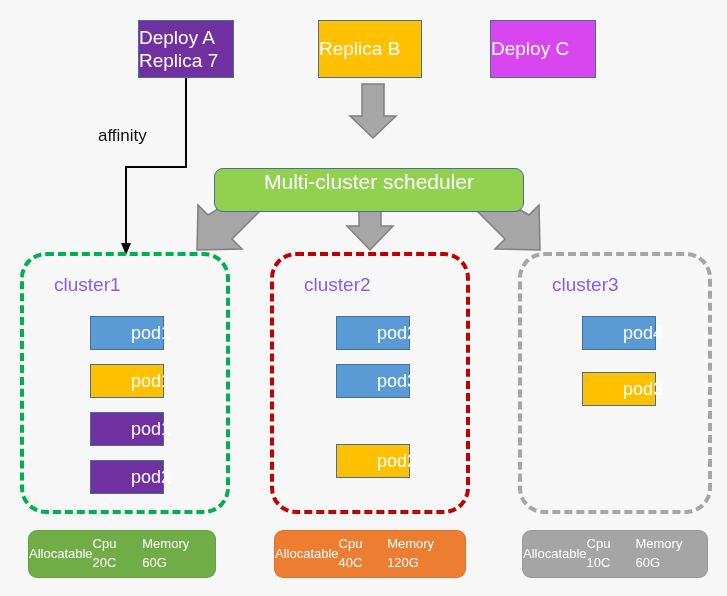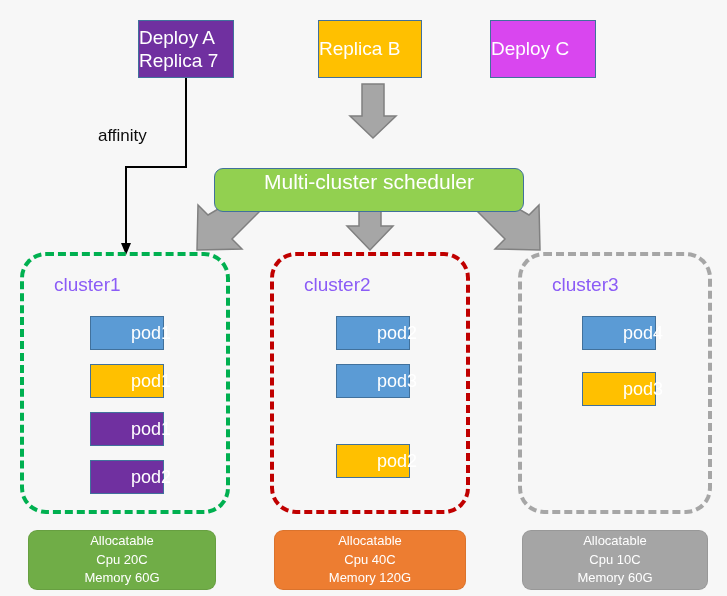--- a/index.html
+++ b/index.html
@@ -93,25 +93,25 @@
   .pod.purple { background: #7030A0; }
 
   
   .alloc {
     position: absolute;
     box-sizing: border-box;
     border-radius: 9px;
     color: #ffffff;
     font-size: 13px;
     display: flex;
-    flex-direction: column;
+    flex-direction: row;
     align-items: center;
     justify-content: center;
     line-height: 1.45;
-    height: 60px;
+    height: 48px;
     border: 1px solid rgba(0,0,0,0.08);
   }
   .alloc-1 { left: 28px;  top: 530px; width: 188px; background: #70AD47; }
   .alloc-2 { left: 274px; top: 530px; width: 192px; background: #ED7D31; }
   .alloc-3 { left: 522px; top: 530px; width: 186px; background: #A5A5A5; }
 
   svg.overlay {
     position: absolute;
     left: 0; top: 0;
     width: 727px; height: 596px;

